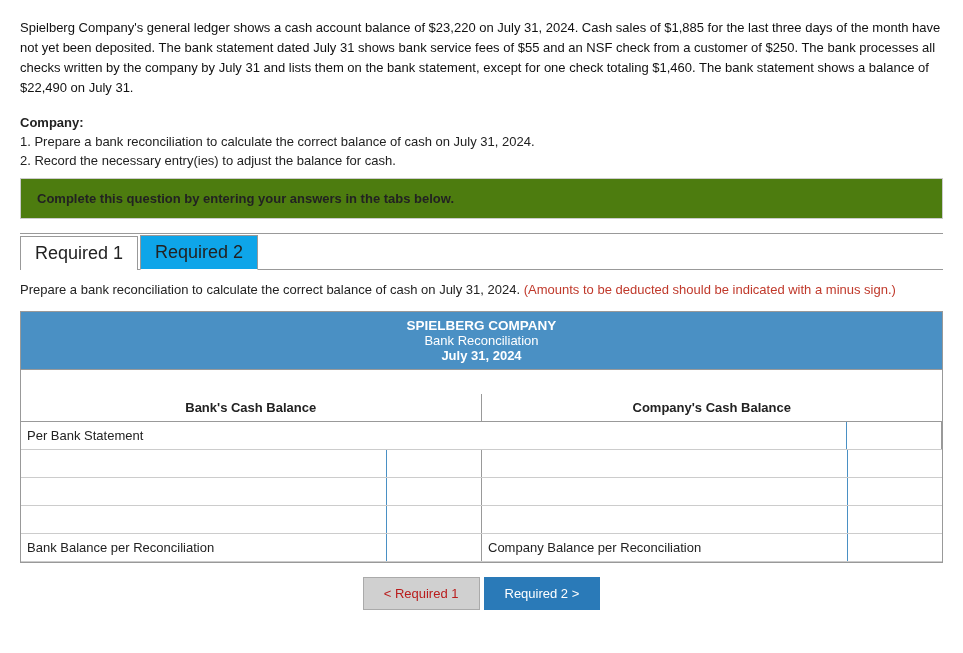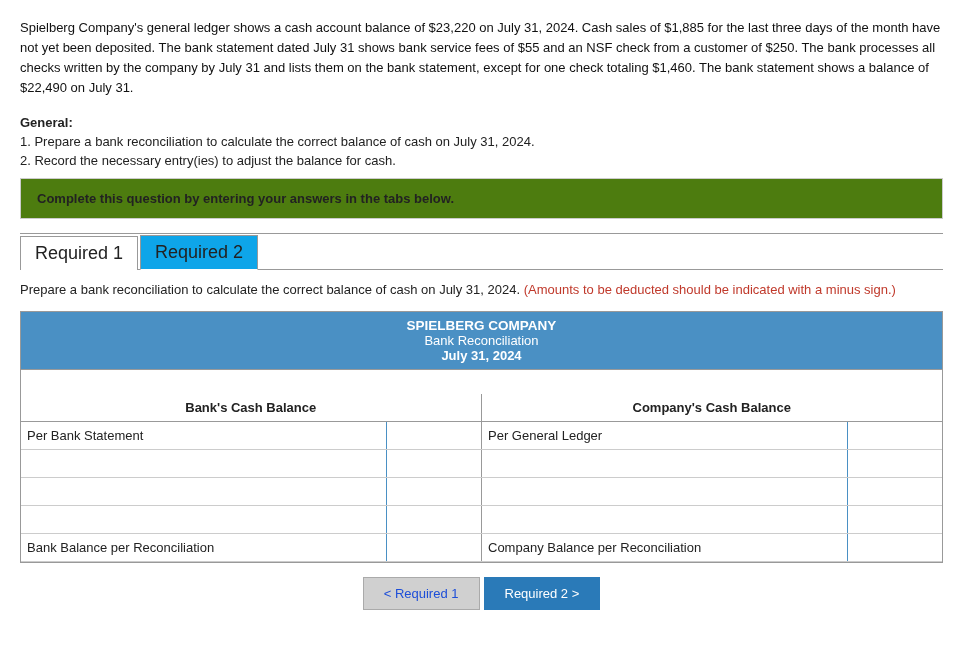--- a/index.html
+++ b/index.html
@@ -148,21 +148,21 @@
 
     .nav-btn {
       padding: 8px 20px;
       font-size: 13px;
       cursor: pointer;
       border: 1px solid #aaa;
     }
 
     .nav-btn-prev {
       background: #d0d0d0;
-      color: #1d4ed8;
+      color: #b91c1c;
     }
 
     .nav-btn-next {
       background: #2a7ab8;
       color: #fff;
       border-color: #2a7ab8;
     }
 
     .recon-row-full {
       display: flex;
@@ -221,21 +221,21 @@
       font-size: 13px;
       background: transparent;
     }
   </style>
 </head>
 <body>
 
 <p class="intro-text">Spielberg Company's general ledger shows a cash account balance of $23,220 on July 31, 2024. Cash sales of $1,885 for the last three days of the month have not yet been deposited. The bank statement dated July 31 shows bank service fees of $55 and an NSF check from a customer of $250. The bank processes all checks written by the company by July 31 and lists them on the bank statement, except for one check totaling $1,460. The bank statement shows a balance of $22,490 on July 31.</p>
 
 <div class="required-section">
-  <p><strong>General:</strong></p>
+  <p><strong>Company:</strong></p>
   <p>1. Prepare a bank reconciliation to calculate the correct balance of cash on July 31, 2024.</p>
   <p>2. Record the necessary entry(ies) to adjust the balance for cash.</p>
 </div>
 
 <div class="instruction-box">
   <strong>Complete this question by entering your answers in the tabs below.</strong>
 </div>
 
 <div class="tabs-container">
   <div class="tabs-row">
@@ -263,28 +263,20 @@
         </div>
         <div class="recon-col">
           <div class="col-header">Company's Cash Balance</div>
         </div>
       </div>
 
       <div class="recon-row-full">
         <div class="left-col-inner">
           <div class="label-cell">
             <span>Per Bank Statement</span>
-          </div>
-          <div class="input-cell">
-            <input type="text" style="">
-          </div>
-        </div>
-        <div class="right-col-inner">
-          <div class="label-cell">
-            <span>Per General Ledger</span>
           </div>
           <div class="input-cell">
             <input type="text" style="">
           </div>
         </div>
       </div>
 
       <div class="recon-row-full">
         <div class="left-col-inner">
           <div class="blank-label-cell">

